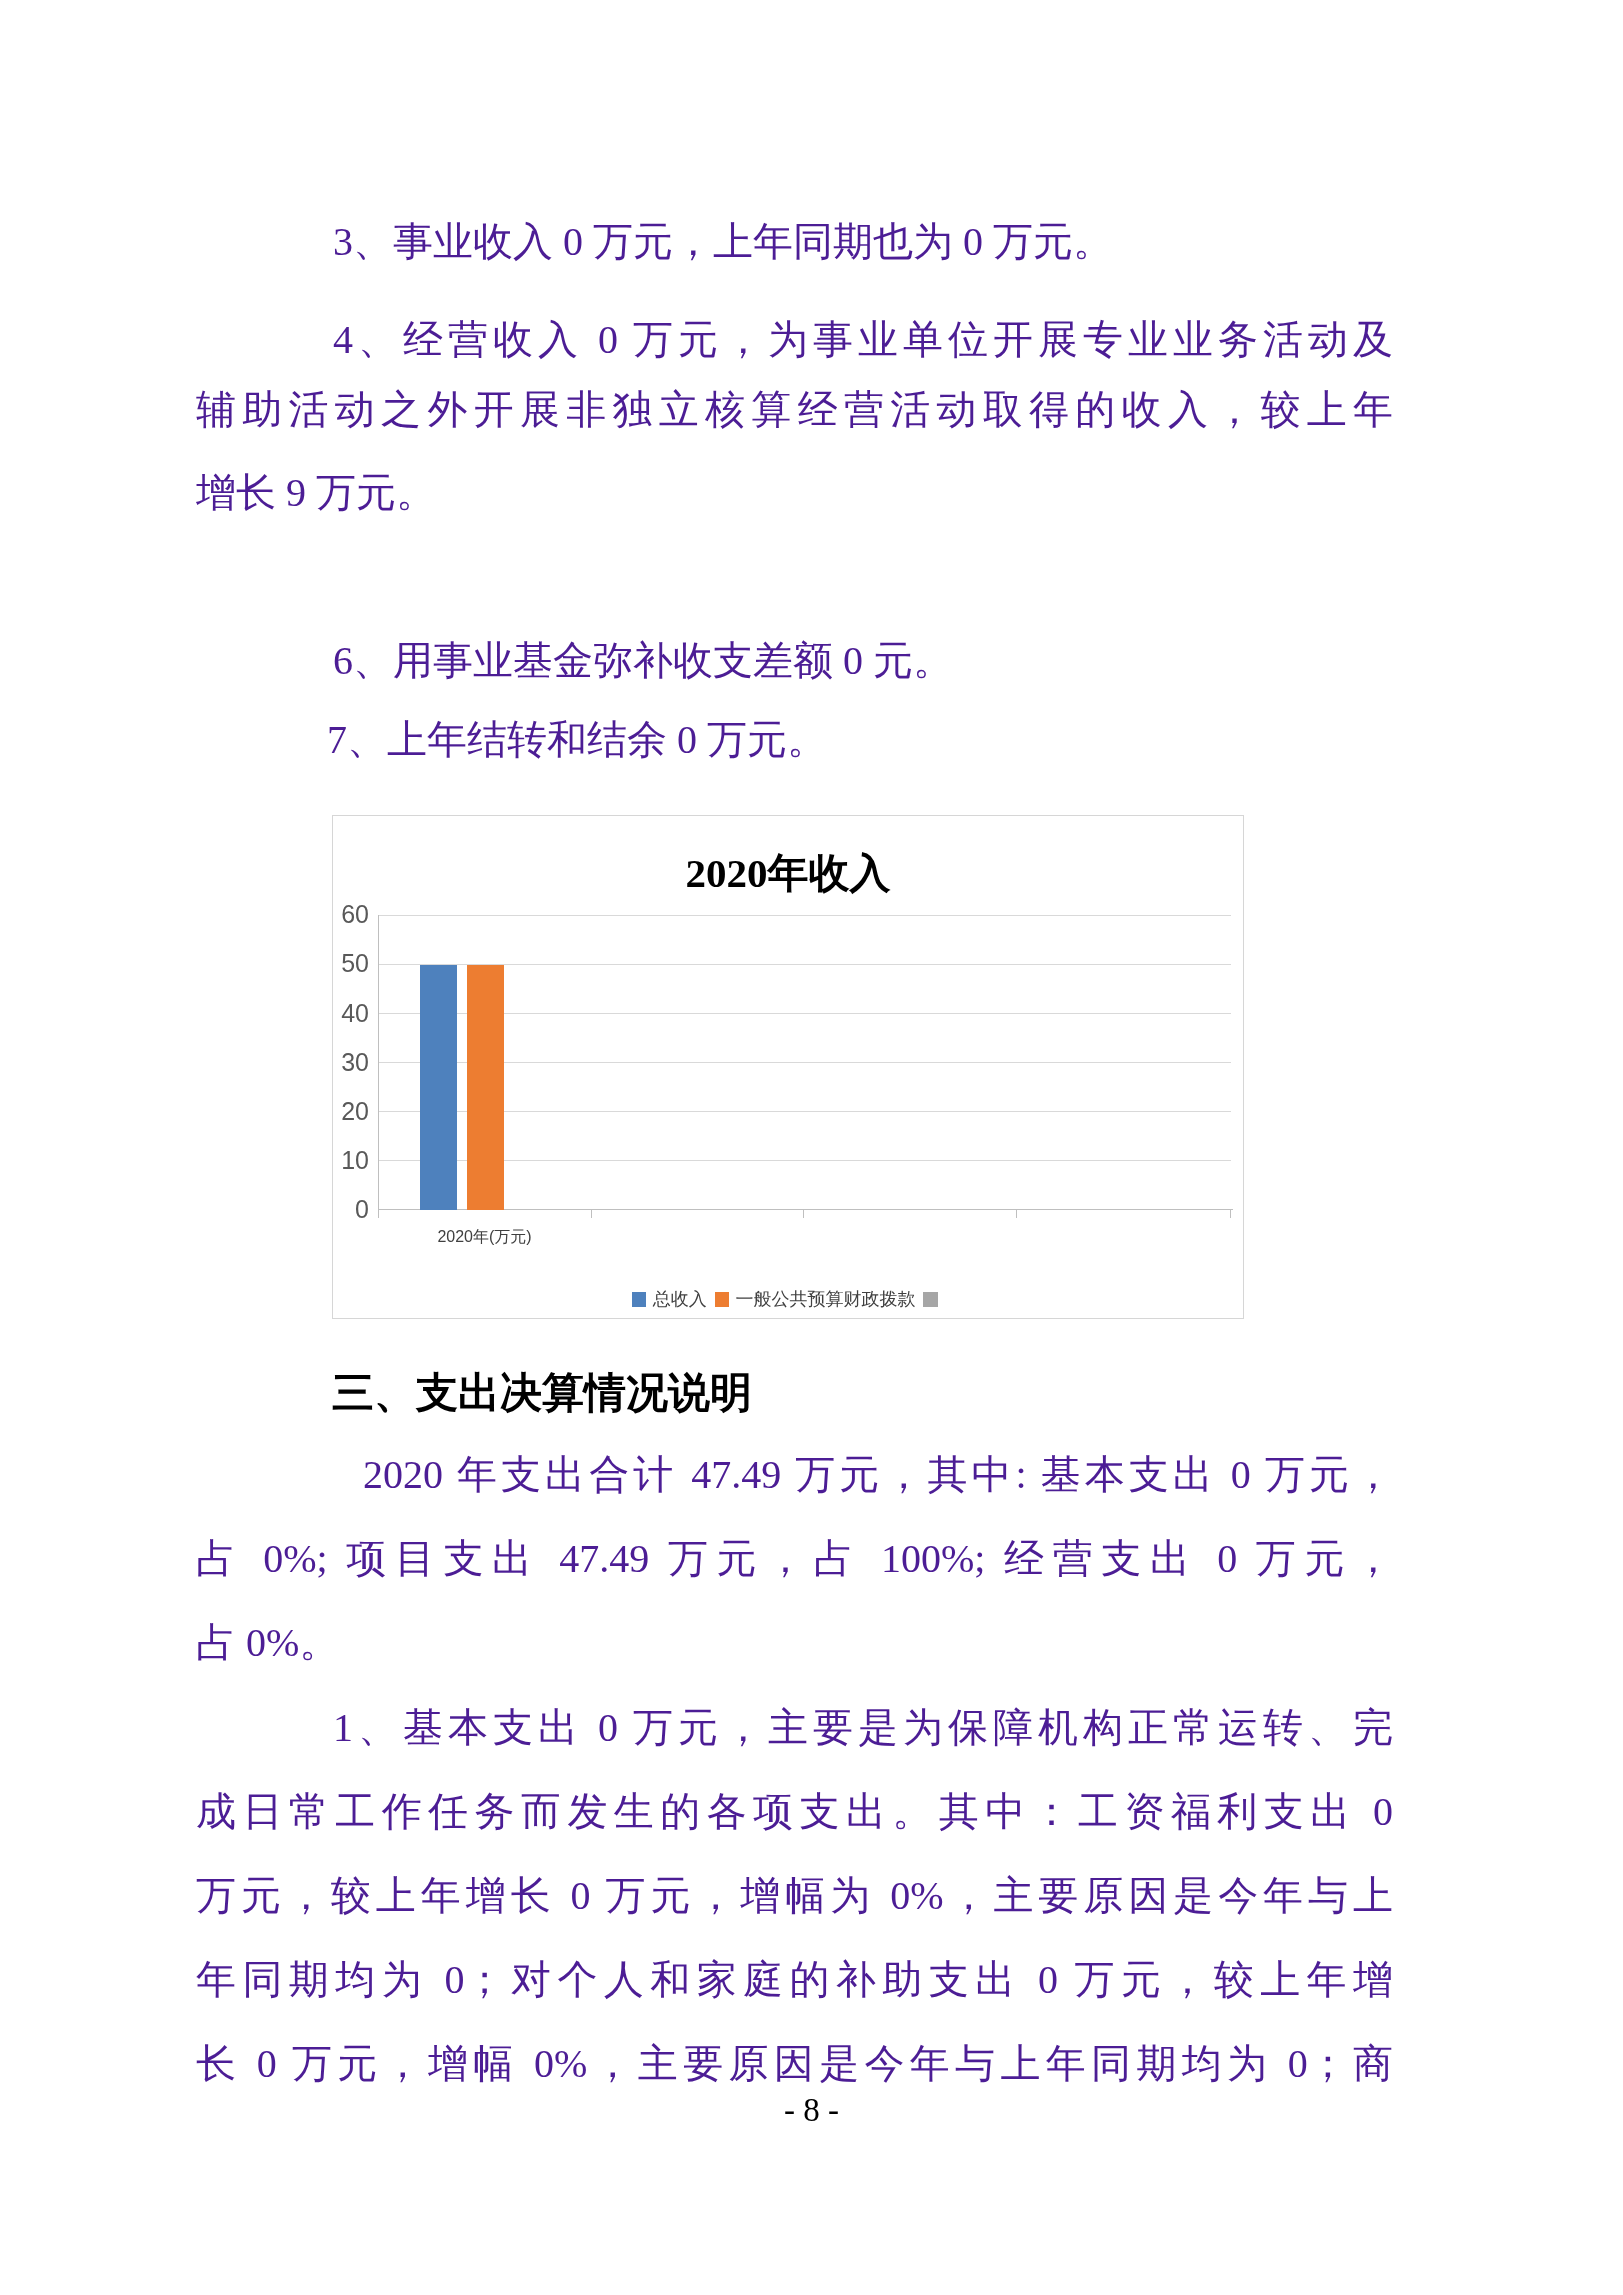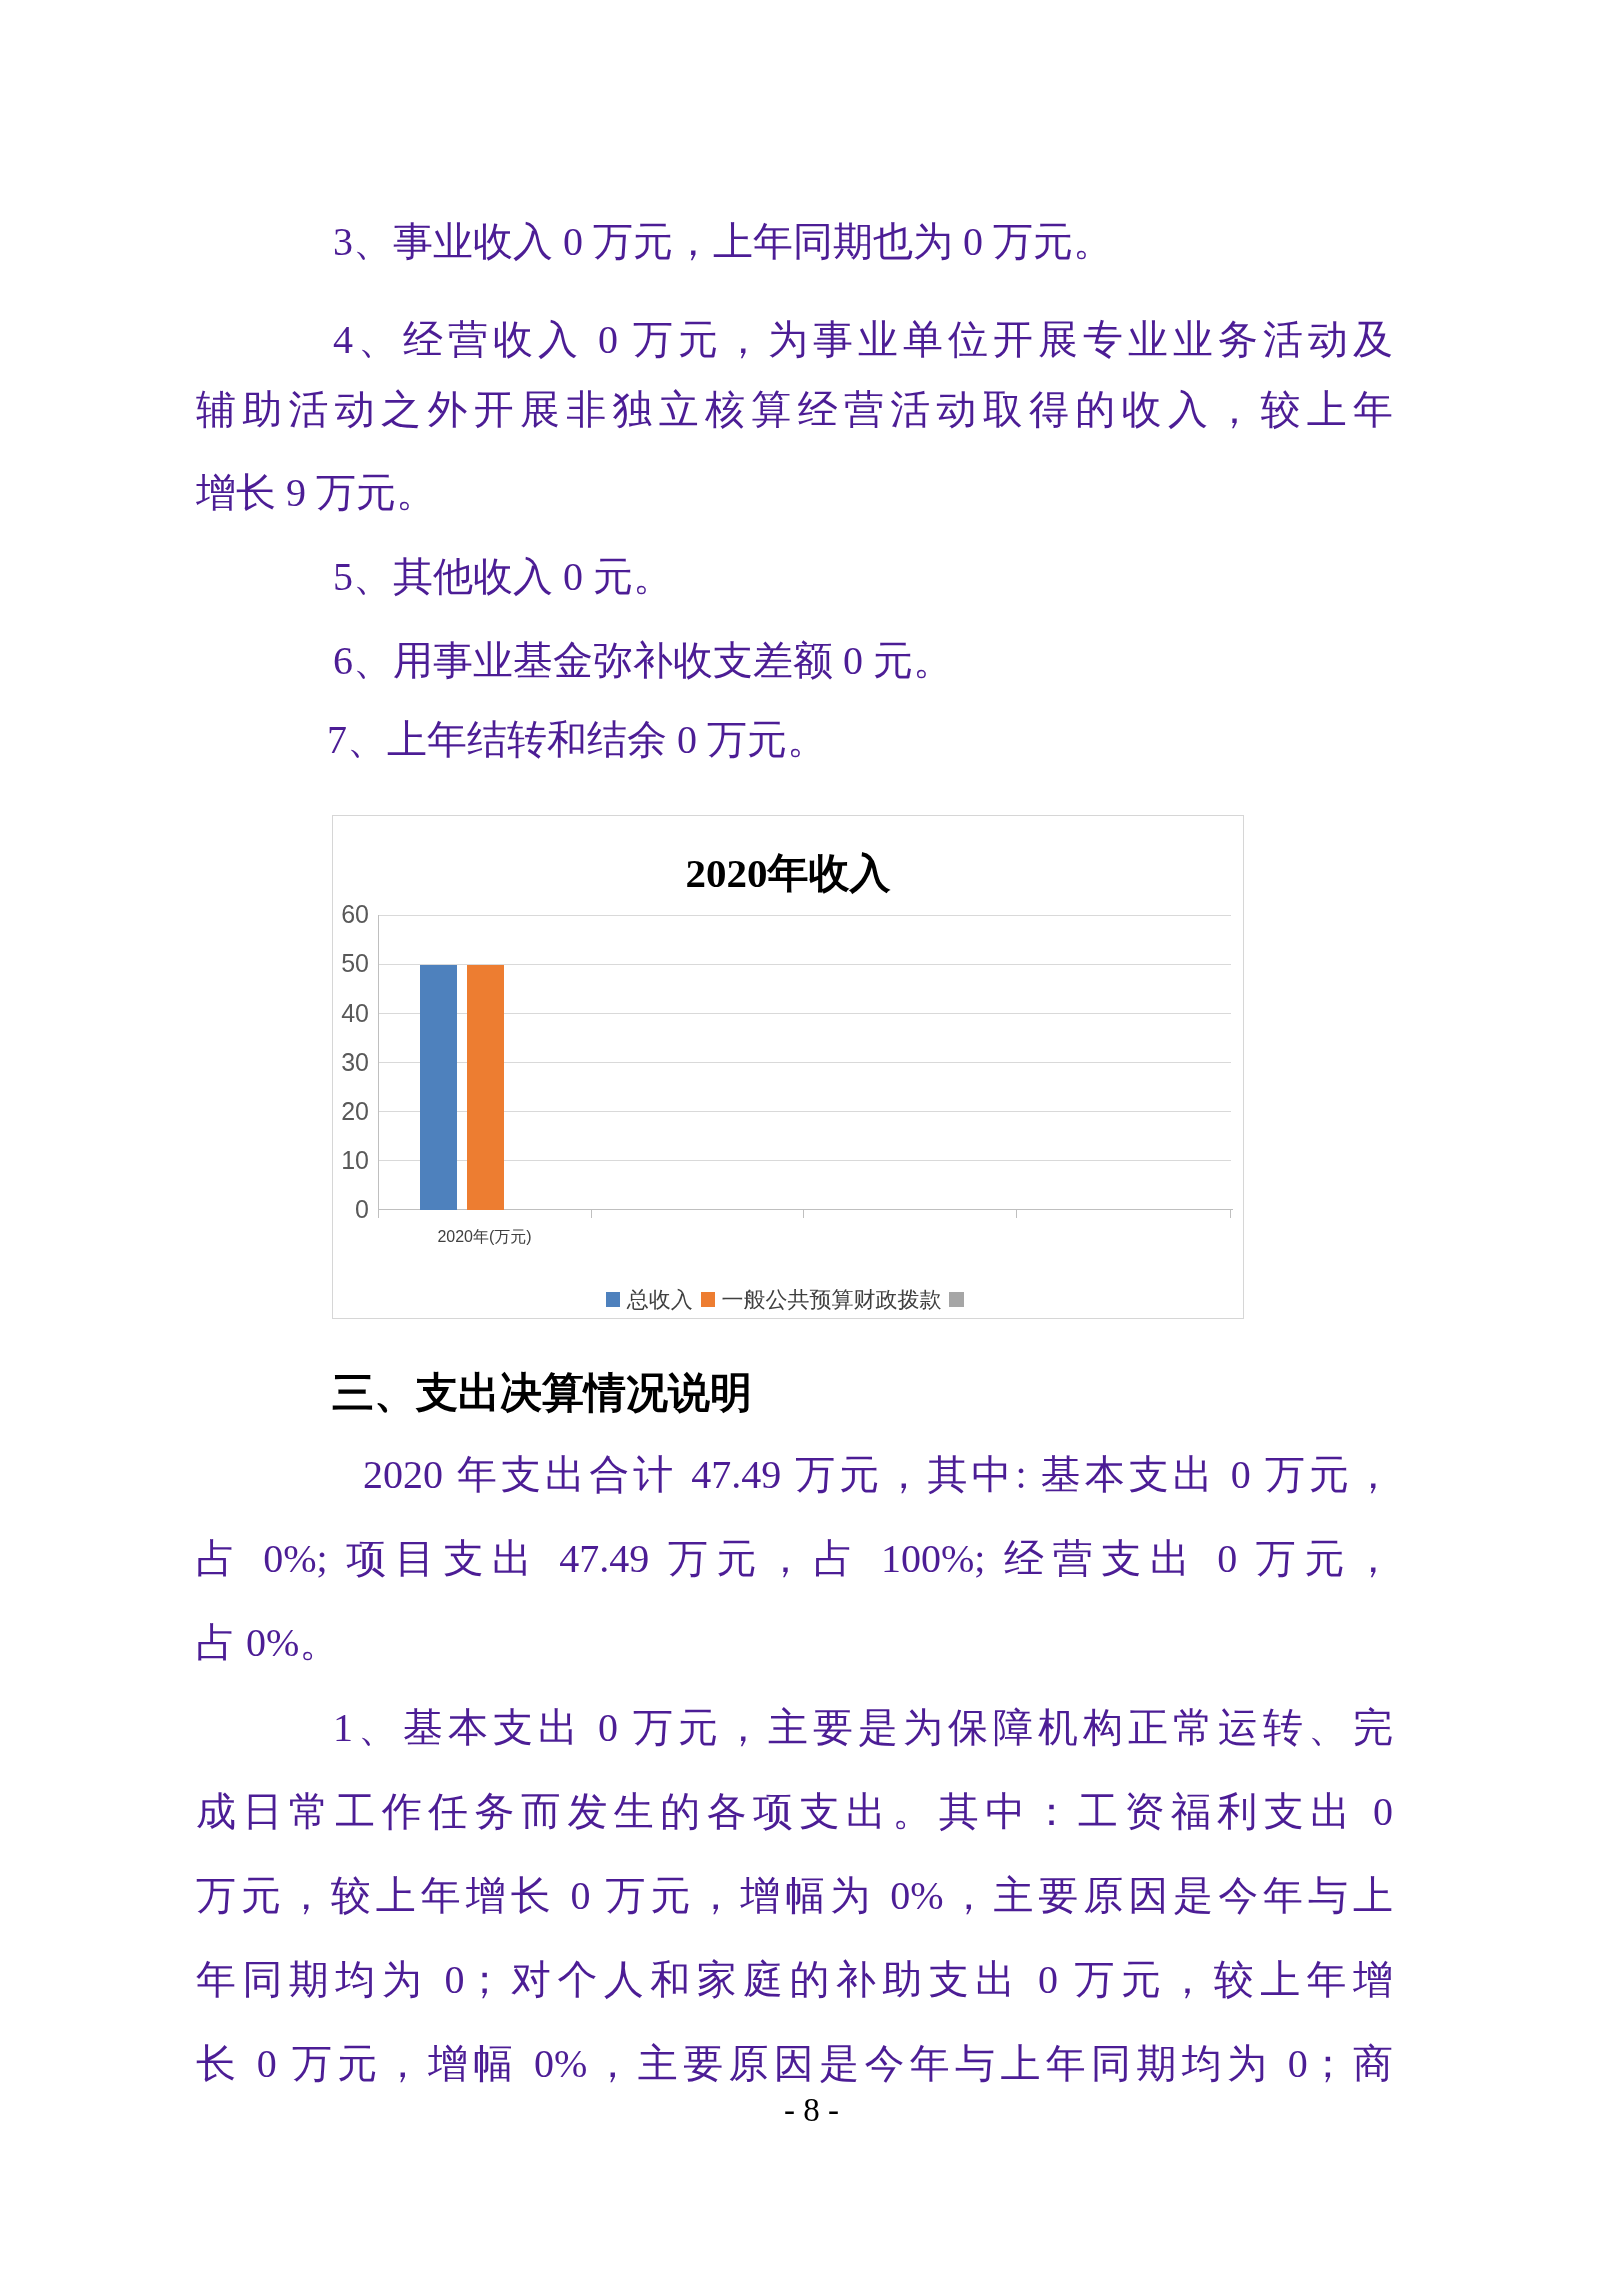--- a/index.html
+++ b/index.html
@@ -131,37 +131,36 @@
   .legend {
     position: absolute;
     top: 469px;
     left: 0;
     width: 100%;
     display: flex;
     justify-content: center;
     align-items: center;
     gap: 7.9px;
     font-family: "Liberation Sans", "DejaVu Sans", sans-serif;
-    font-size: 22px;
+    font-size: 18px;
     line-height: 29px;
     color: #404040;
   }
   .leg-item { display: flex; align-items: center; gap: 6.5px; }
   .swatch { display: inline-block; width: 14.4px; height: 14.4px; }
 </style>
 </head>
 <body>
 
 <div class="page">
 
   <div class="line" style="top:219px; padding-left:137px;">3、事业收入 0 万元，上年同期也为 0 万元。</div>
   <div class="line full" style="top:317px; padding-left:137px;">4、经营收入 0 万元，为事业单位开展专业业务活动及</div>
   <div class="line full" style="top:387px;">辅助活动之外开展非独立核算经营活动取得的收入，较上年</div>
   <div class="line" style="top:470px;">增长 9 万元。</div>
-  <div class="line" style="top:554px; padding-left:137px;">5、其他收入 0 元。</div>
   <div class="line" style="top:638px; padding-left:137px;">6、用事业基金弥补收支差额 0 元。</div>
   <div class="line" style="top:717px; padding-left:131px;">7、上年结转和结余 0 万元。</div>
 
   <div class="chart">
     <div class="chart-title">2020年收入</div>
 
     <div class="gridline" style="top:99px"></div>
     <div class="gridline" style="top:148px"></div>
     <div class="gridline" style="top:197px"></div>
     <div class="gridline" style="top:246px"></div>

